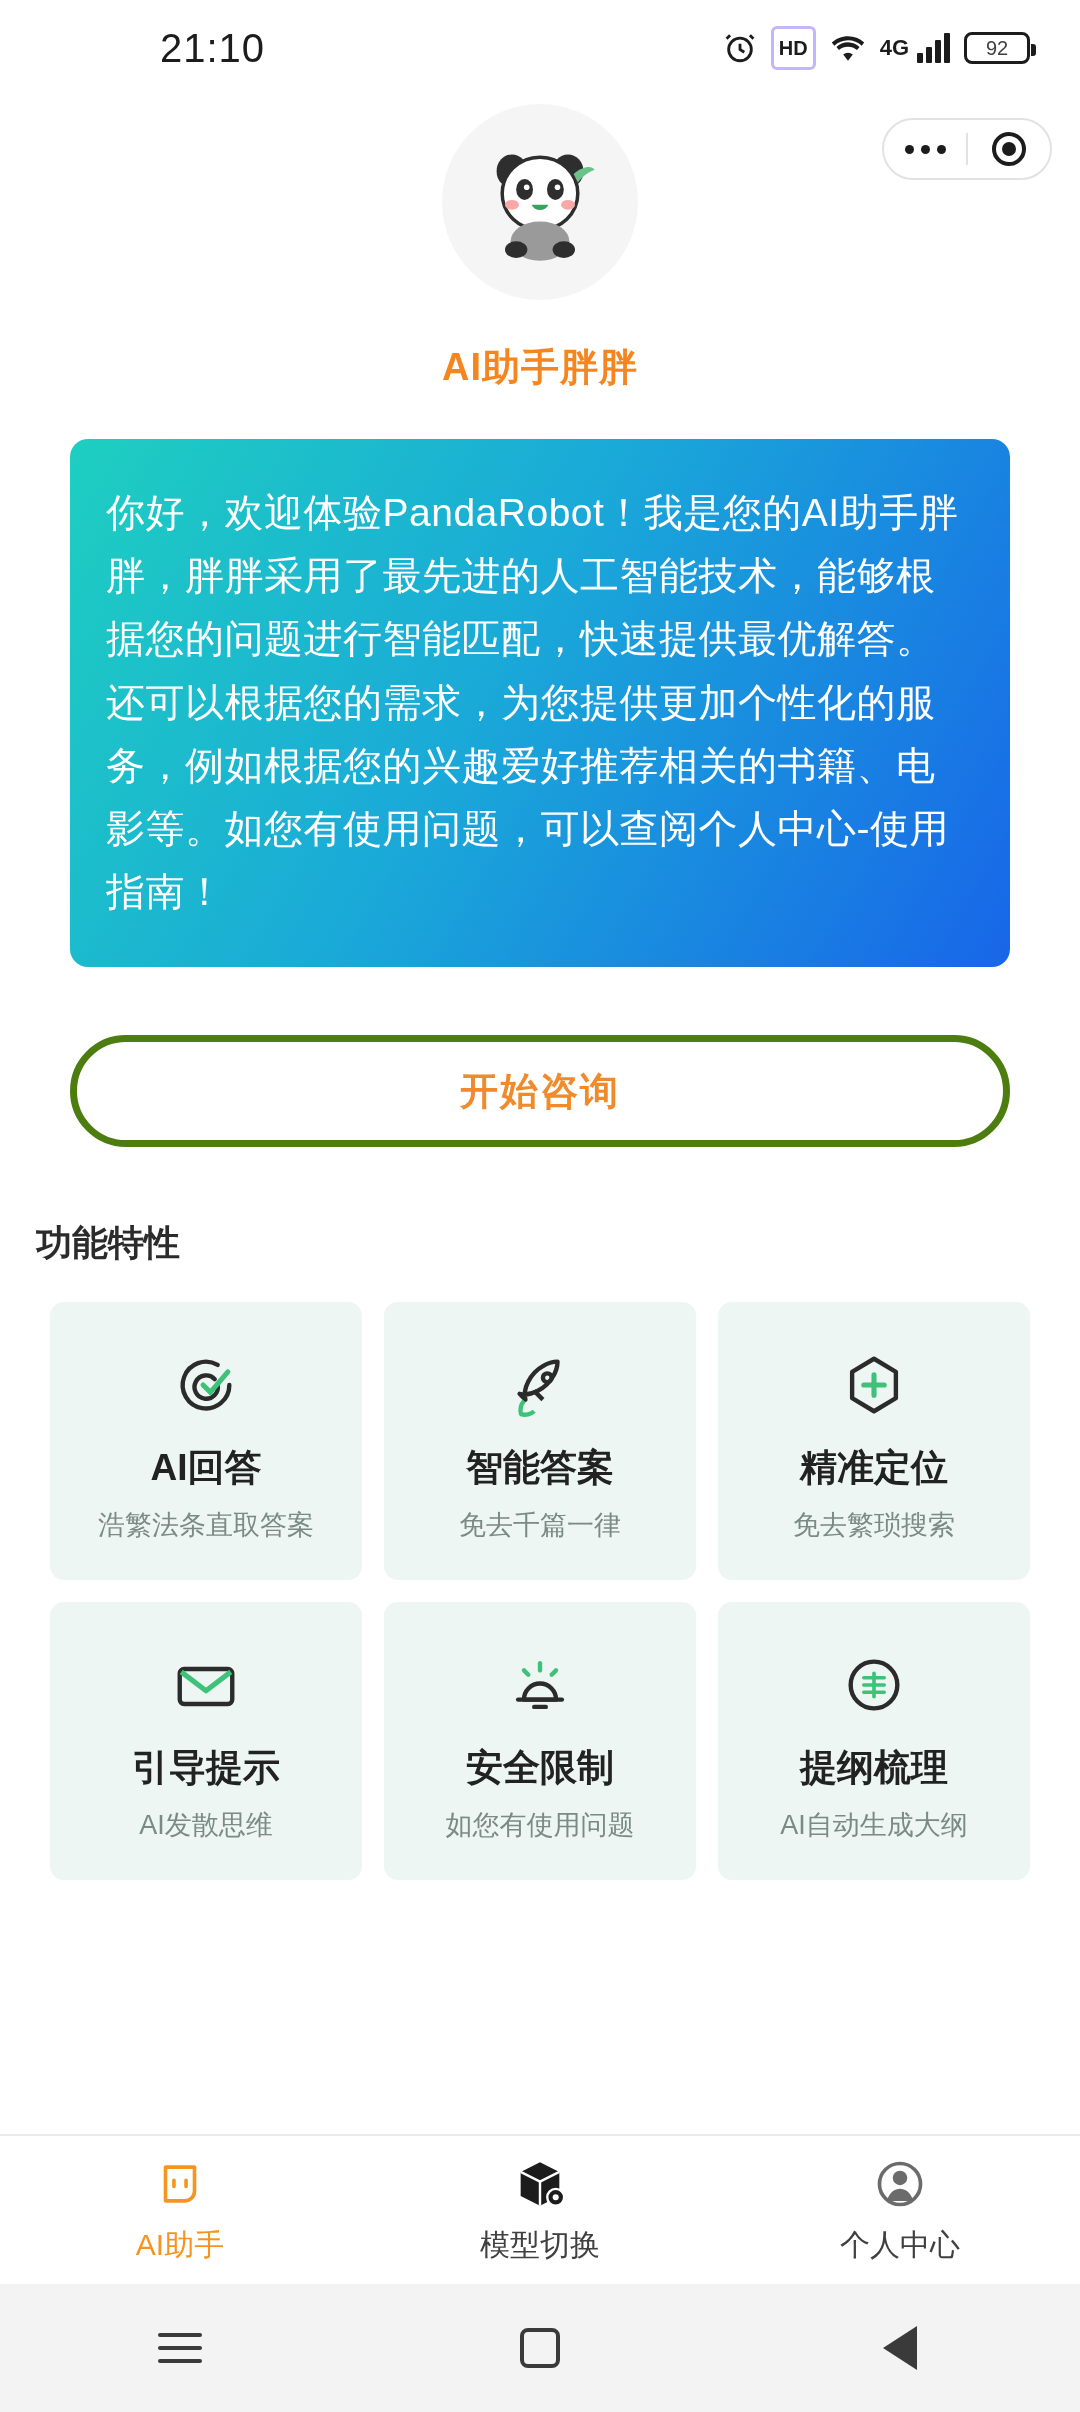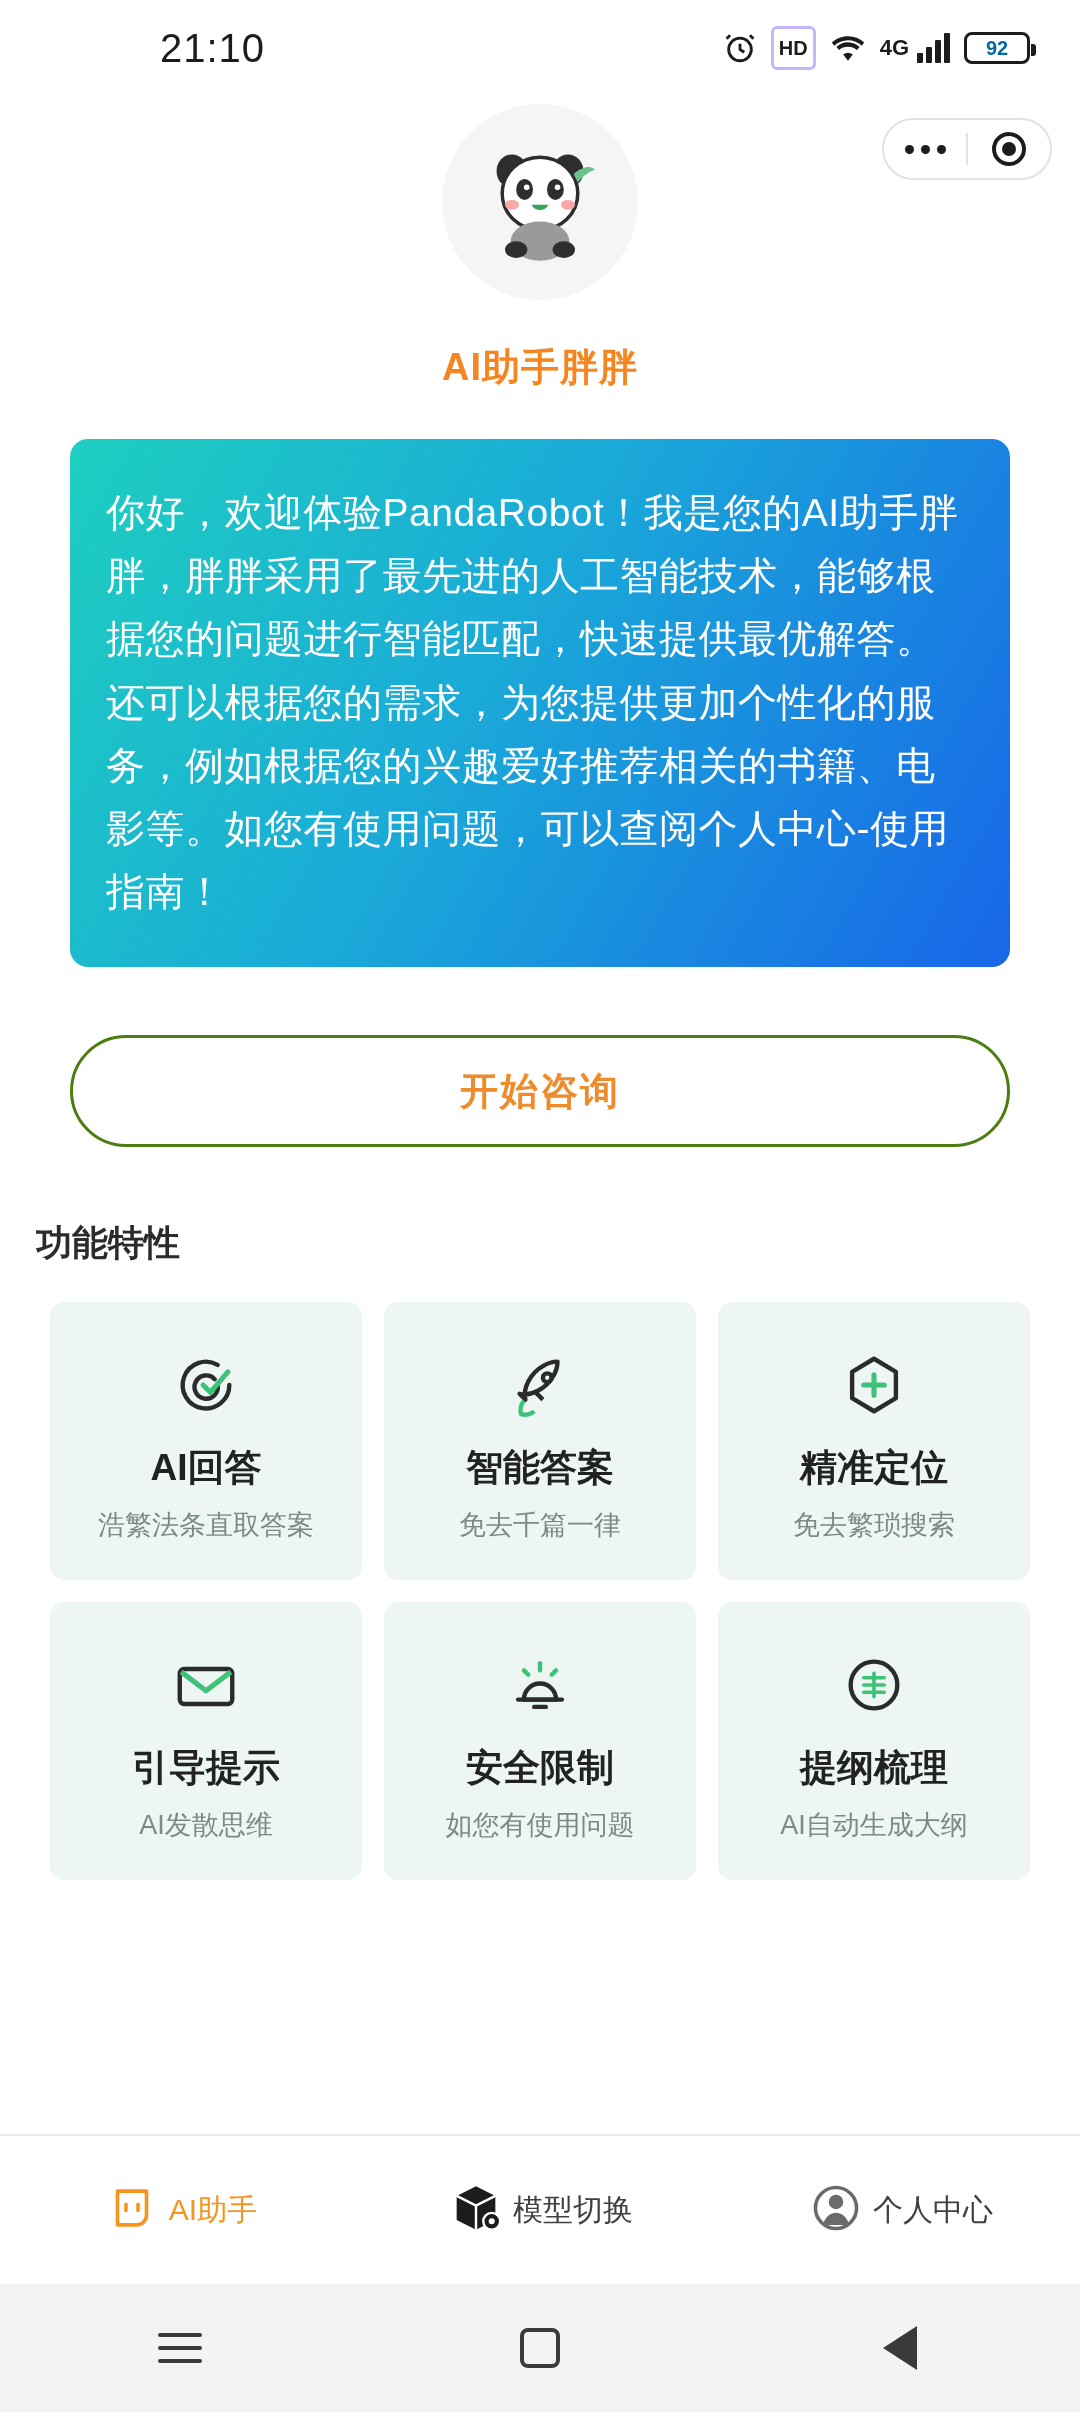--- a/index.html
+++ b/index.html
@@ -67,21 +67,21 @@
     display: flex; align-items: center; justify-content: center;
   }
   .battery::after {
     content: "";
     position: absolute;
     right: -9px; top: 9px;
     width: 5px; height: 12px;
     background: #1c1c1c;
     border-radius: 0 3px 3px 0;
   }
-  .battery span { font-size: 20px; font-weight: 700; color: #0369a1; }
+  .battery span { font-size: 20px; font-weight: 400; color: #404040; }
 
   
   .capsule {
     position: absolute;
     top: 118px; right: 28px;
     width: 170px; height: 62px;
     border: 2px solid #e2e2e2;
     border-radius: 31px;
     background: rgba(255,255,255,0.85);
     display: flex;
@@ -134,21 +134,21 @@
     color: #ffffff;
     font-size: 39px;
     line-height: 1.62;
     letter-spacing: 0.5px;
   }
 
   
   .cta {
     margin: 68px 70px 0 70px;
     height: 112px;
-    border: 3px solid #4d7c0f;
+    border: 7px solid #4d7c0f;
     border-radius: 56px;
     background: #ffffff;
     color: #ef8b2a;
     font-size: 38px;
     font-weight: 700;
     display: flex;
     align-items: center;
     justify-content: center;
     letter-spacing: 2px;
   }
@@ -186,21 +186,21 @@
     left: 0; right: 0;
     bottom: 128px;
     height: 150px;
     background: #ffffff;
     border-top: 2px solid #e9e9e9;
     display: flex;
   }
   .tab {
     flex: 1;
     display: flex;
-    flex-direction: row;
+    flex-direction: column;
     align-items: center;
     justify-content: center;
     gap: 8px;
   }
   .tab .tlabel { font-size: 30px; color: #404040; }
   .tab.active .tlabel { color: #f5951f; }
 
   
   .navbar {
     position: absolute;

